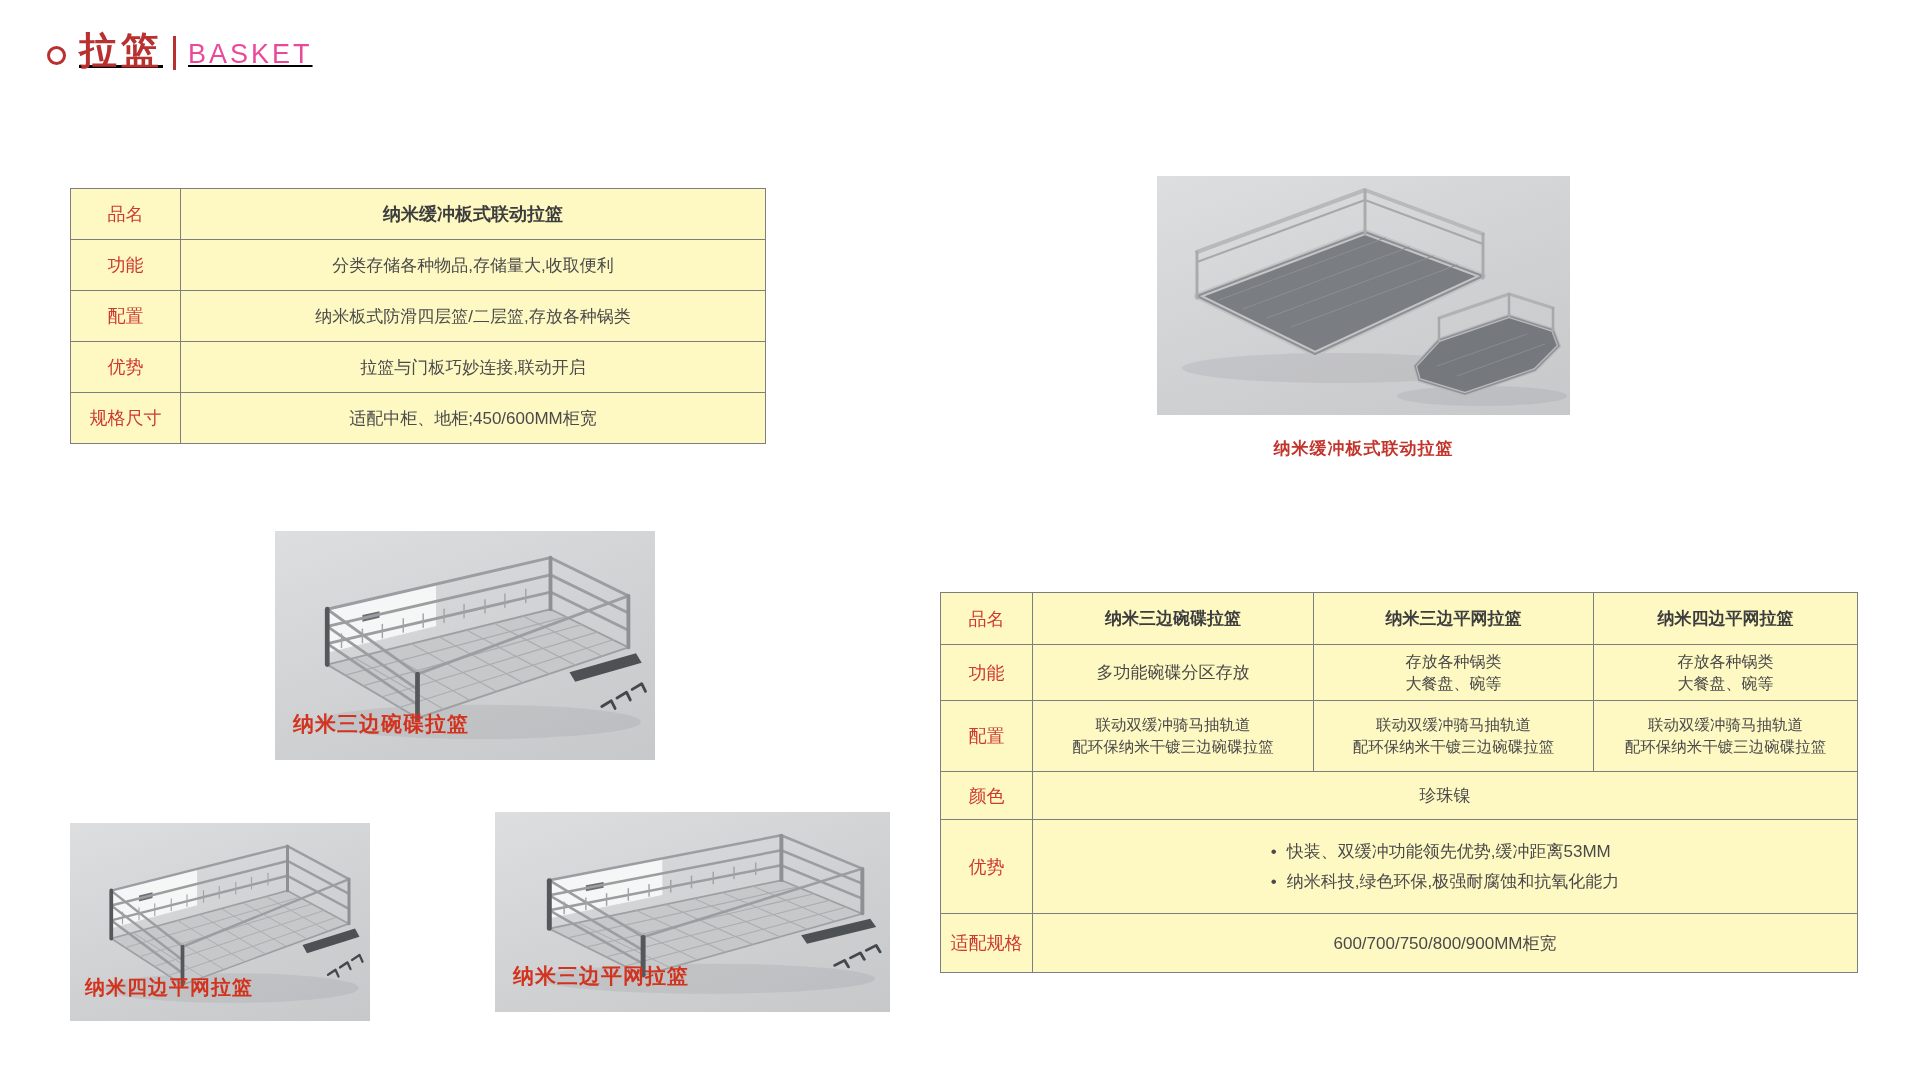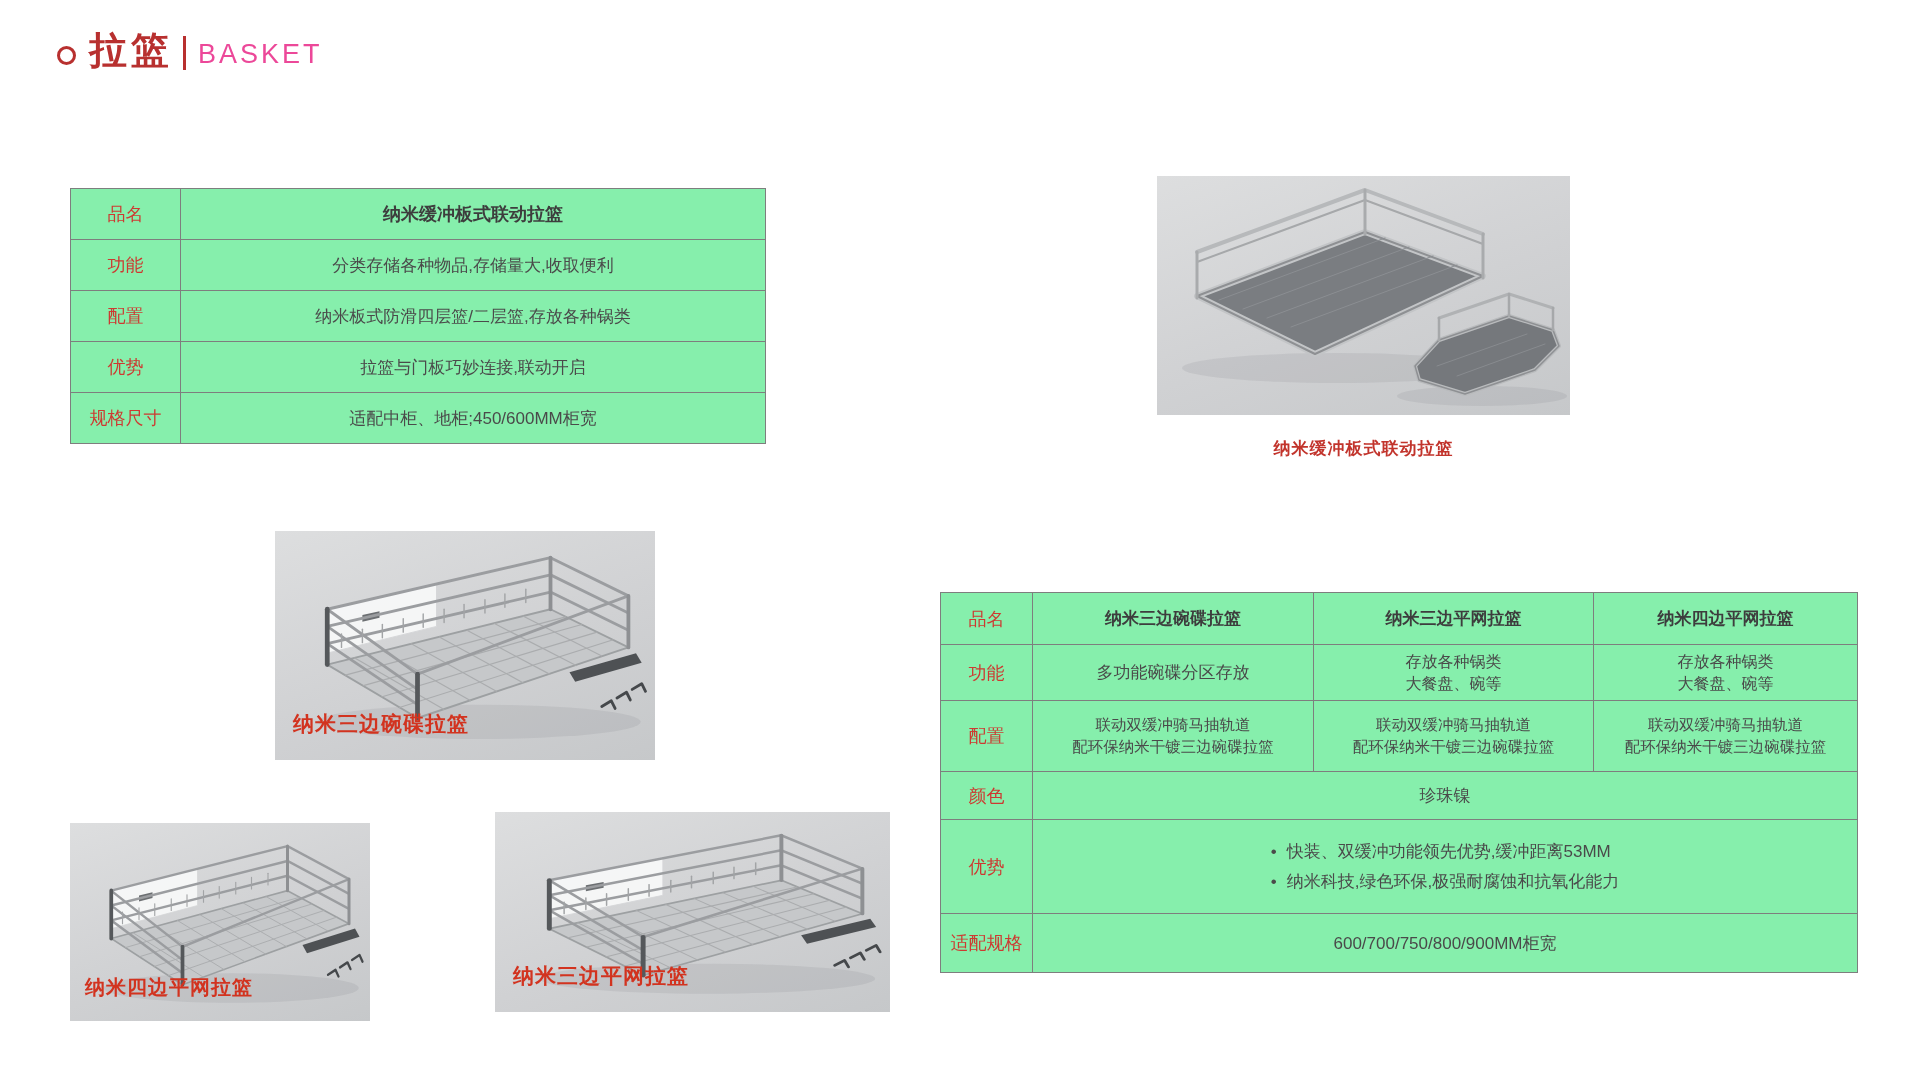--- a/index.html
+++ b/index.html
@@ -1,27 +1,27 @@
 <!DOCTYPE html>
 <html><head>
 <meta charset="utf-8">
 <style>
   html,body{margin:0;padding:0;background:#ffffff;}
   body{font-family:"Liberation Sans","DejaVu Sans",sans-serif;}
   .page{position:relative;width:1920px;height:1081px;background:#ffffff;overflow:hidden;}
 
   
-  .page-header{position:absolute;left:57px;top:30px;display:flex;align-items:center;}
+  .page-header{position:absolute;left:47px;top:30px;display:flex;align-items:center;text-decoration:underline;}
   .ring{width:13px;height:13px;border:3px solid #b8302f;border-radius:50%;margin-right:13px;margin-top:10px;}
   .title-zh{font-size:38px;font-weight:600;color:#b8302f;letter-spacing:4px;line-height:1;margin:0;}
   .title-bar{width:3px;height:34px;background:#b8302f;margin:6px 12px 0 10px;}
   .title-en{font-size:27px;font-weight:400;color:#ec4899;letter-spacing:3px;margin-top:8px;}
 
   
-  table.spec{border-collapse:collapse;table-layout:fixed;background:#86efac;}
+  table.spec{border-collapse:collapse;table-layout:fixed;background:#fef9c3;}
   table.spec th,table.spec td{border:1px solid #7e7e7e;text-align:center;vertical-align:middle;padding:2px 4px;}
   table.spec th{color:#cd3a31;font-weight:500;font-size:18px;}
   table.spec td{color:#4a4a4a;font-size:17px;}
 
   .left-table{position:absolute;left:70px;top:188px;width:695px;}
   .left-table tr{height:51px;}
   .left-table td.name{font-weight:700;color:#3d3d3d;font-size:18px;}
   .left-table td{font-size:18px;}
 
   .right-table{position:absolute;left:940px;top:592px;width:917px;}

